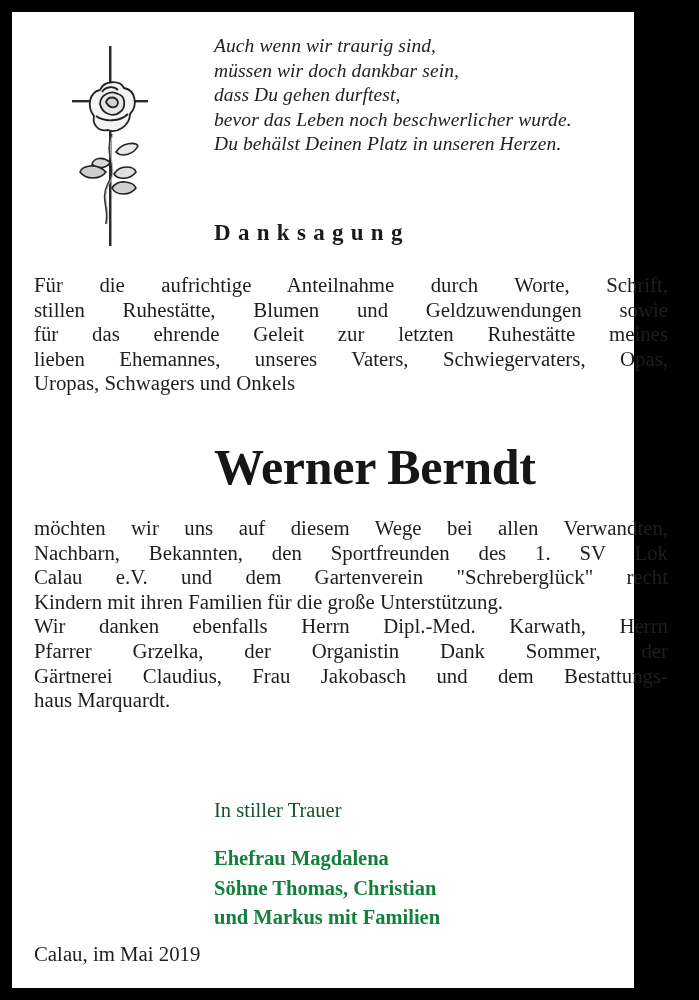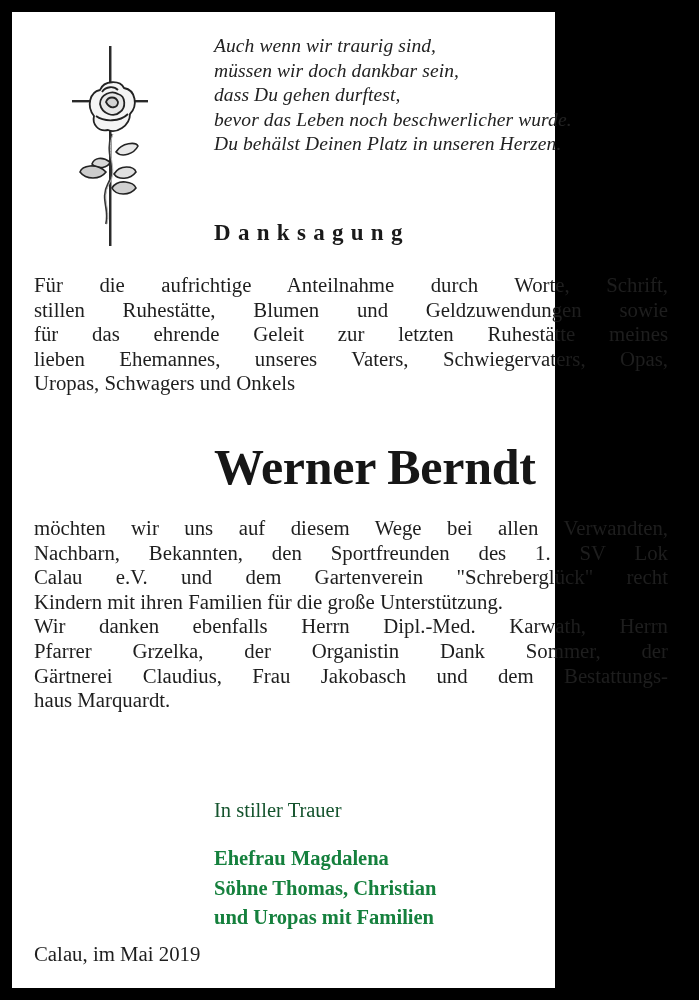--- a/index.html
+++ b/index.html
@@ -4,21 +4,21 @@
   <style>
     html, body { margin: 0; padding: 0; background: #000; }
     body { width: 699px; height: 1000px; overflow: hidden; }
     .frame {
       position: absolute; left: 0; top: 0;
       width: 699px; height: 1000px;
       background: #000;
     }
     .page {
       position: absolute; left: 12px; top: 12px;
-      width: 543px; height: 976px;
+      width: 622px; height: 976px;
       background: #fff;
       color: #1e1e1e;
       font-family: "Liberation Serif", "DejaVu Serif", serif;
     }
     .cross {
       position: absolute; left: 48px; top: 22px;
       width: 100px; height: 216px;
     }
     .poem {
       position: absolute; left: 202px; top: 22px;
@@ -144,19 +144,19 @@
       <span class="ln">Pfarrer Grzelka, der Organistin Dank Sommer, der</span>
       <span class="ln">Gärtnerei Claudius, Frau Jakobasch und dem Bestattungs-</span>
       <span class="ln last">haus Marquardt.</span>
     </div>
 
     <div class="mourning">In stiller Trauer</div>
 
     <div class="signers">
       <div>Ehefrau Magdalena</div>
       <div>Söhne Thomas, Christian</div>
-      <div>und Uropas mit Familien</div>
+      <div>und Markus mit Familien</div>
     </div>
 
     <div class="place-date">Calau, im Mai 2019</div>
 
   </div>
 </div>
 
 </body></html>

